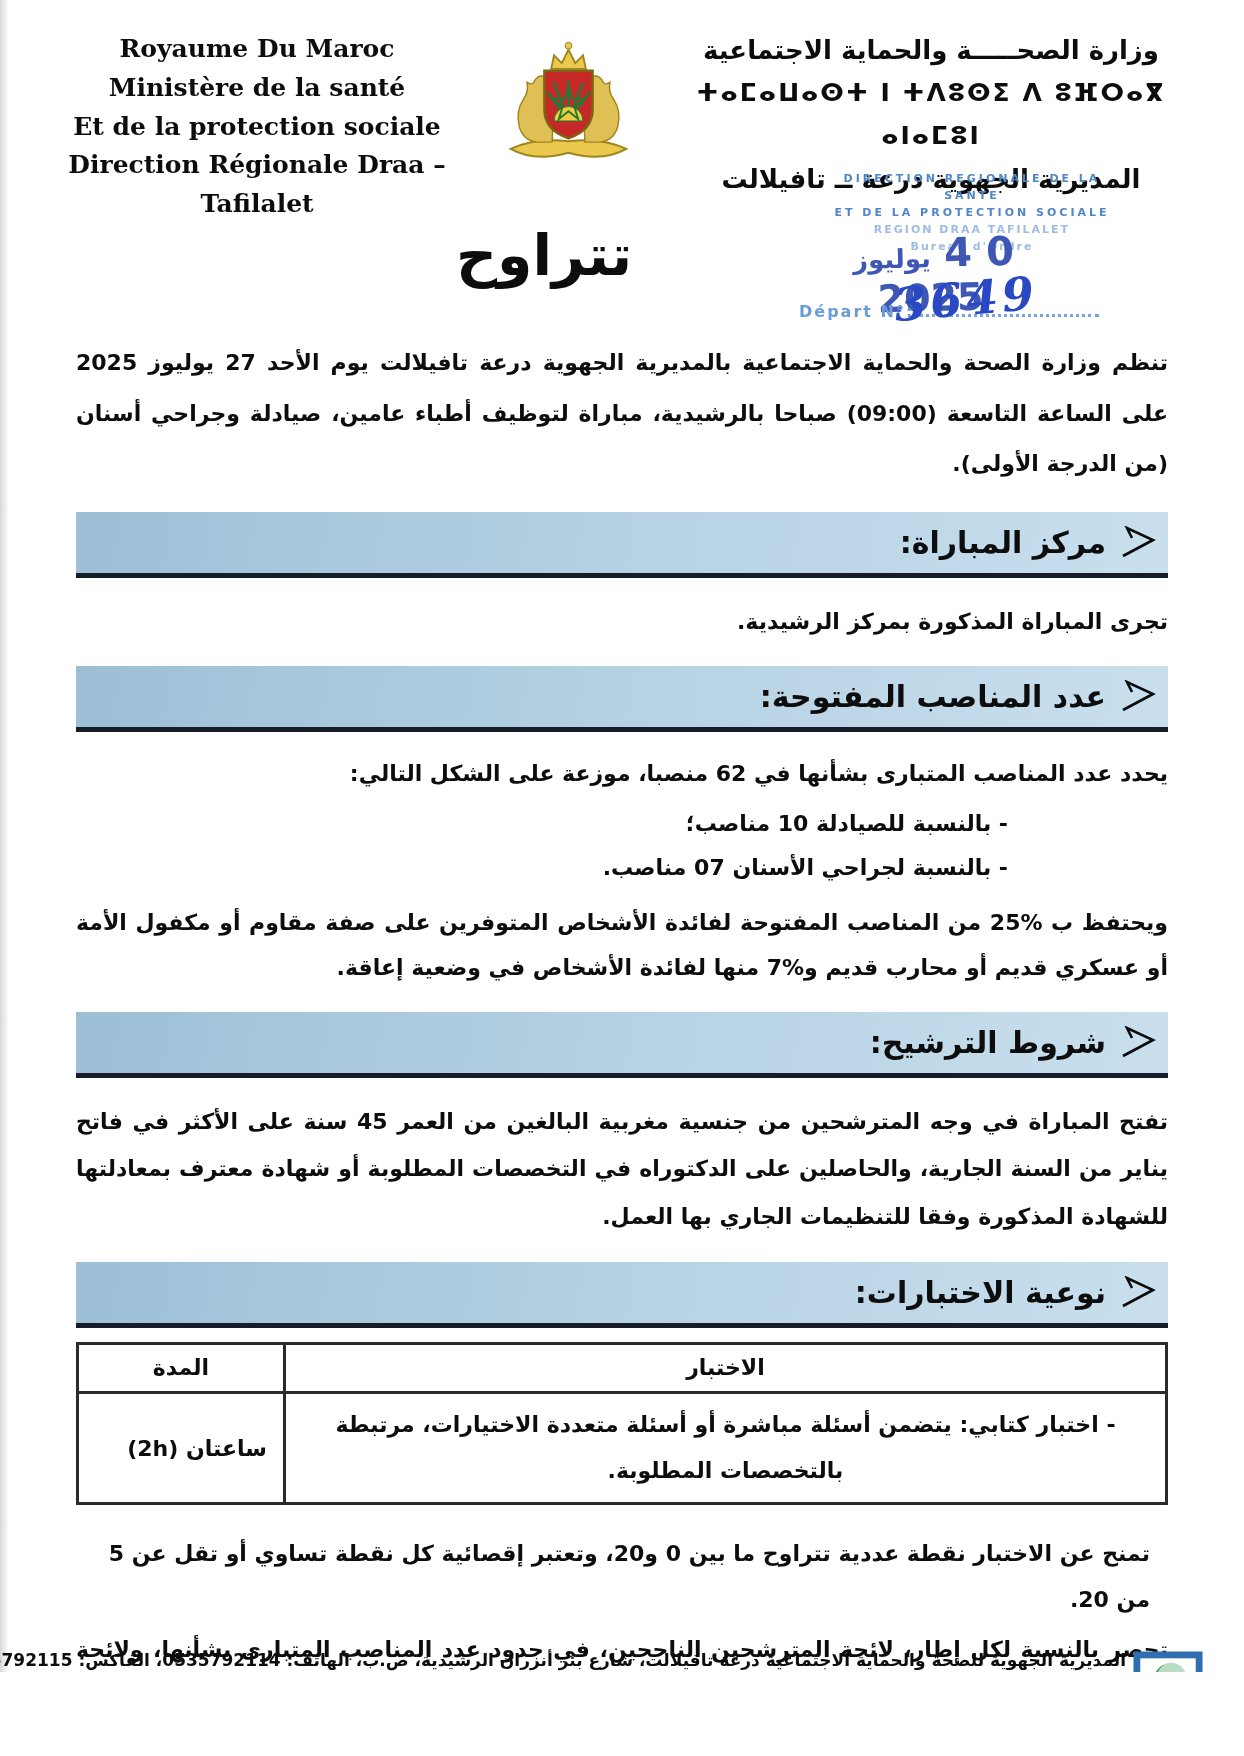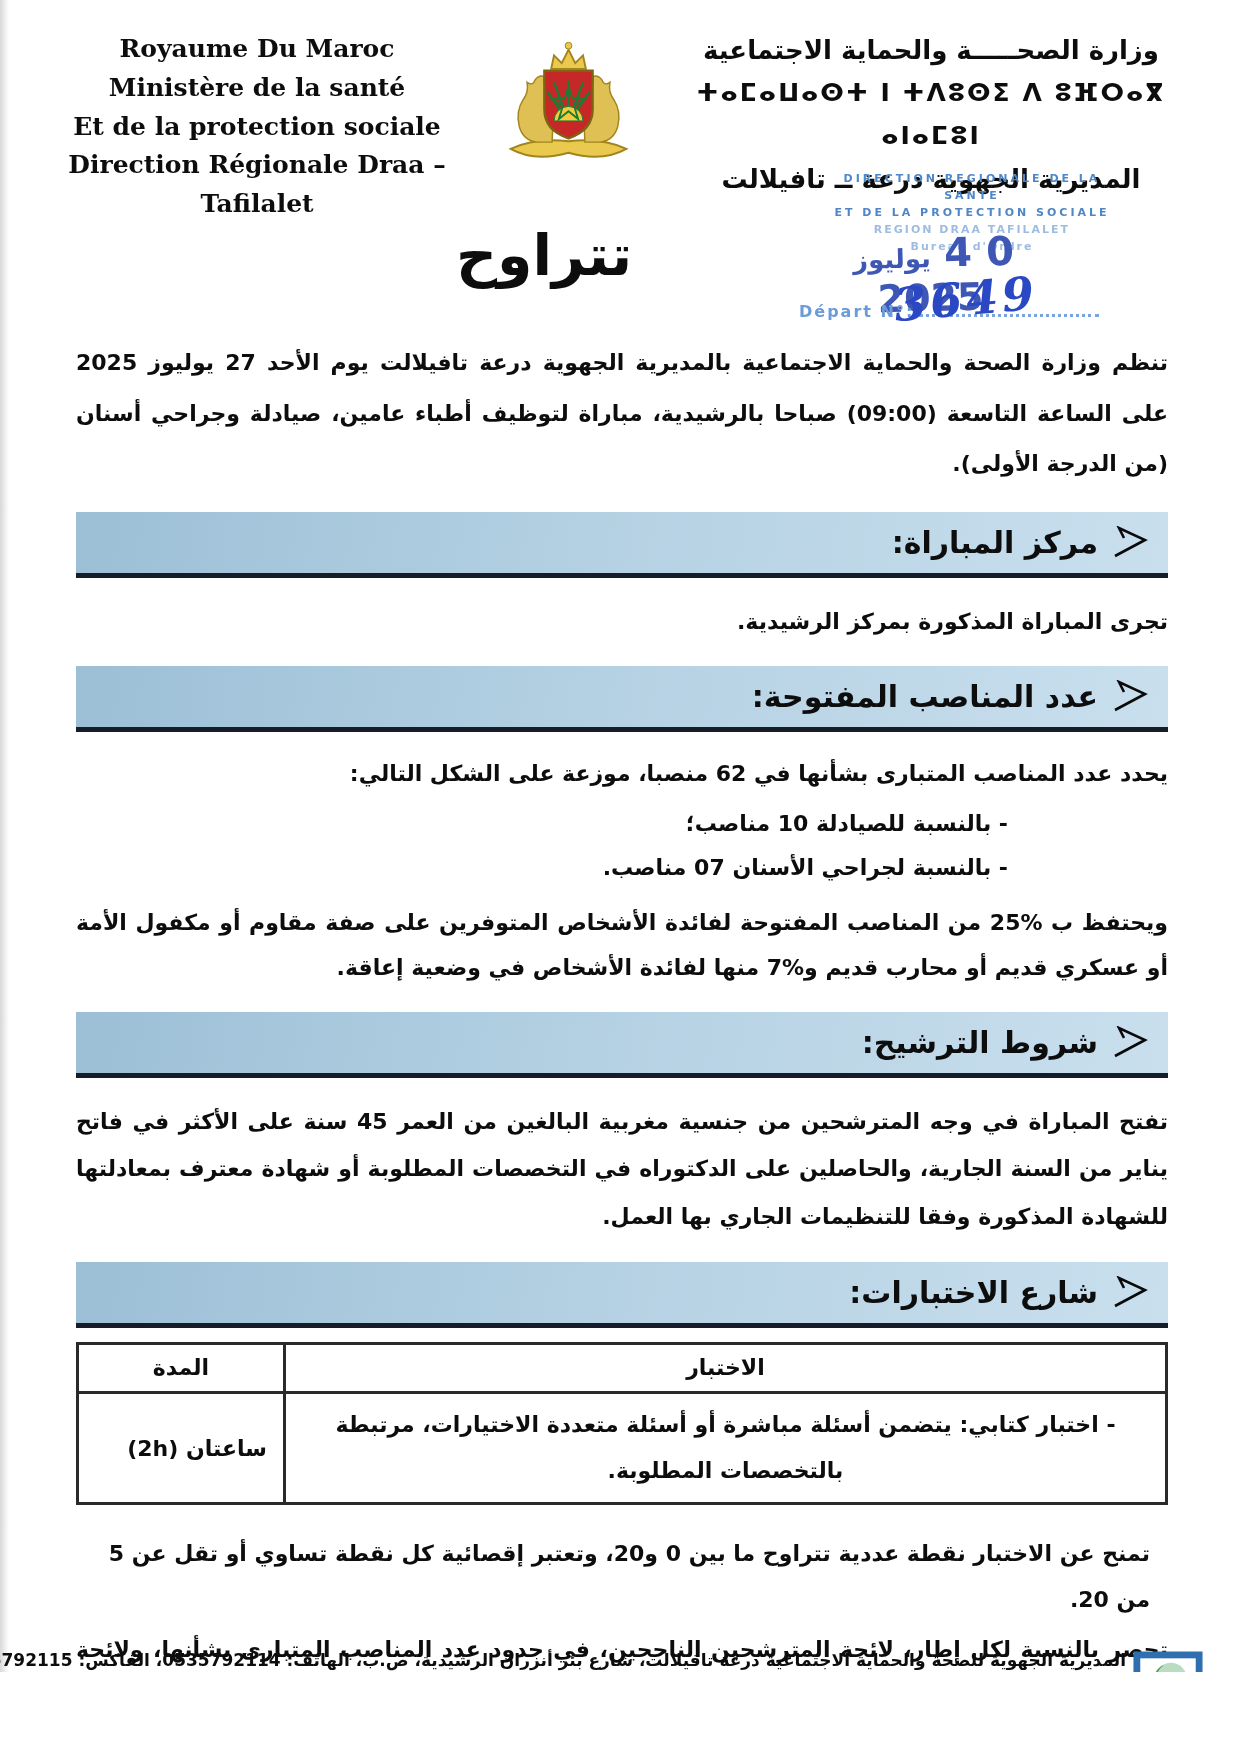--- a/index.html
+++ b/index.html
@@ -32,21 +32,21 @@
   .depart-num{position:absolute;left:95px;top:-28px;font-size:46px;font-weight:bold;font-style:italic;
         color:#2b48c4;transform:rotate(-5deg);font-family:"DejaVu Serif",serif;letter-spacing:4px;}
 
   .doc-title{position:absolute;left:0;top:222px;width:1088px;text-align:center;
         font-size:57px;font-weight:bold;}
 
   
   .content{position:absolute;left:76px;top:338px;width:1092px;direction:rtl;
         font-weight:bold;font-size:22px;}
   .intro{text-align:justify;line-height:2.3;margin:0;}
-  .banner{height:66px;display:flex;align-items:center;column-gap:14px;padding:0 20px;
+  .banner{height:66px;display:flex;align-items:center;column-gap:14px;padding:0 12px;
         box-sizing:border-box;margin-top:22px;
         background:linear-gradient(100deg,#9cbfd6 0%,#b3d0e2 45%,#c9dfee 100%);
         border-bottom:5px solid #161c28;}
   .banner-title{font-size:30px;font-weight:bold;}
   .arrow{display:inline-flex;align-items:center;}
   .sec-body{margin:22px 0;line-height:2;}
   .sec2-intro{margin-top:20px;line-height:2;}
   .bullets{padding-right:160px;margin-top:6px;}
   .bullet{line-height:2;}
   .note{margin:10px 0 0 0;text-align:justify;line-height:2.05;}
@@ -166,21 +166,21 @@
       <span class="banner-title">شروط الترشيح:</span>
     </div>
     <div class="sec3-body">تفتح المباراة في وجه المترشحين من جنسية مغربية البالغين من العمر 45 سنة على الأكثر في فاتح يناير من السنة الجارية، والحاصلين على الدكتوراه في التخصصات المطلوبة أو شهادة معترف بمعادلتها للشهادة المذكورة وفقا للتنظيمات الجاري بها العمل.</div>
 
     <div class="banner">
       <span class="arrow">
         <svg width="36" height="32" viewBox="0 0 36 32">
             <path d="M3 30 L33 14 L7 2 L12 12" fill="none" stroke="#0a0a0a" stroke-width="2.6"></path>
           </svg>
       </span>
-      <span class="banner-title">شارع الاختبارات:</span>
+      <span class="banner-title">نوعية الاختبارات:</span>
     </div>
 
     <table class="exam">
       <tbody>
           <tr>
         <th>الاختبار</th>
         <th>المدة</th>
       </tr>
       <tr>
         <td class="exam-cell">- اختبار كتابي: يتضمن أسئلة مباشرة أو أسئلة متعددة الاختيارات، مرتبطة بالتخصصات المطلوبة.</td>

